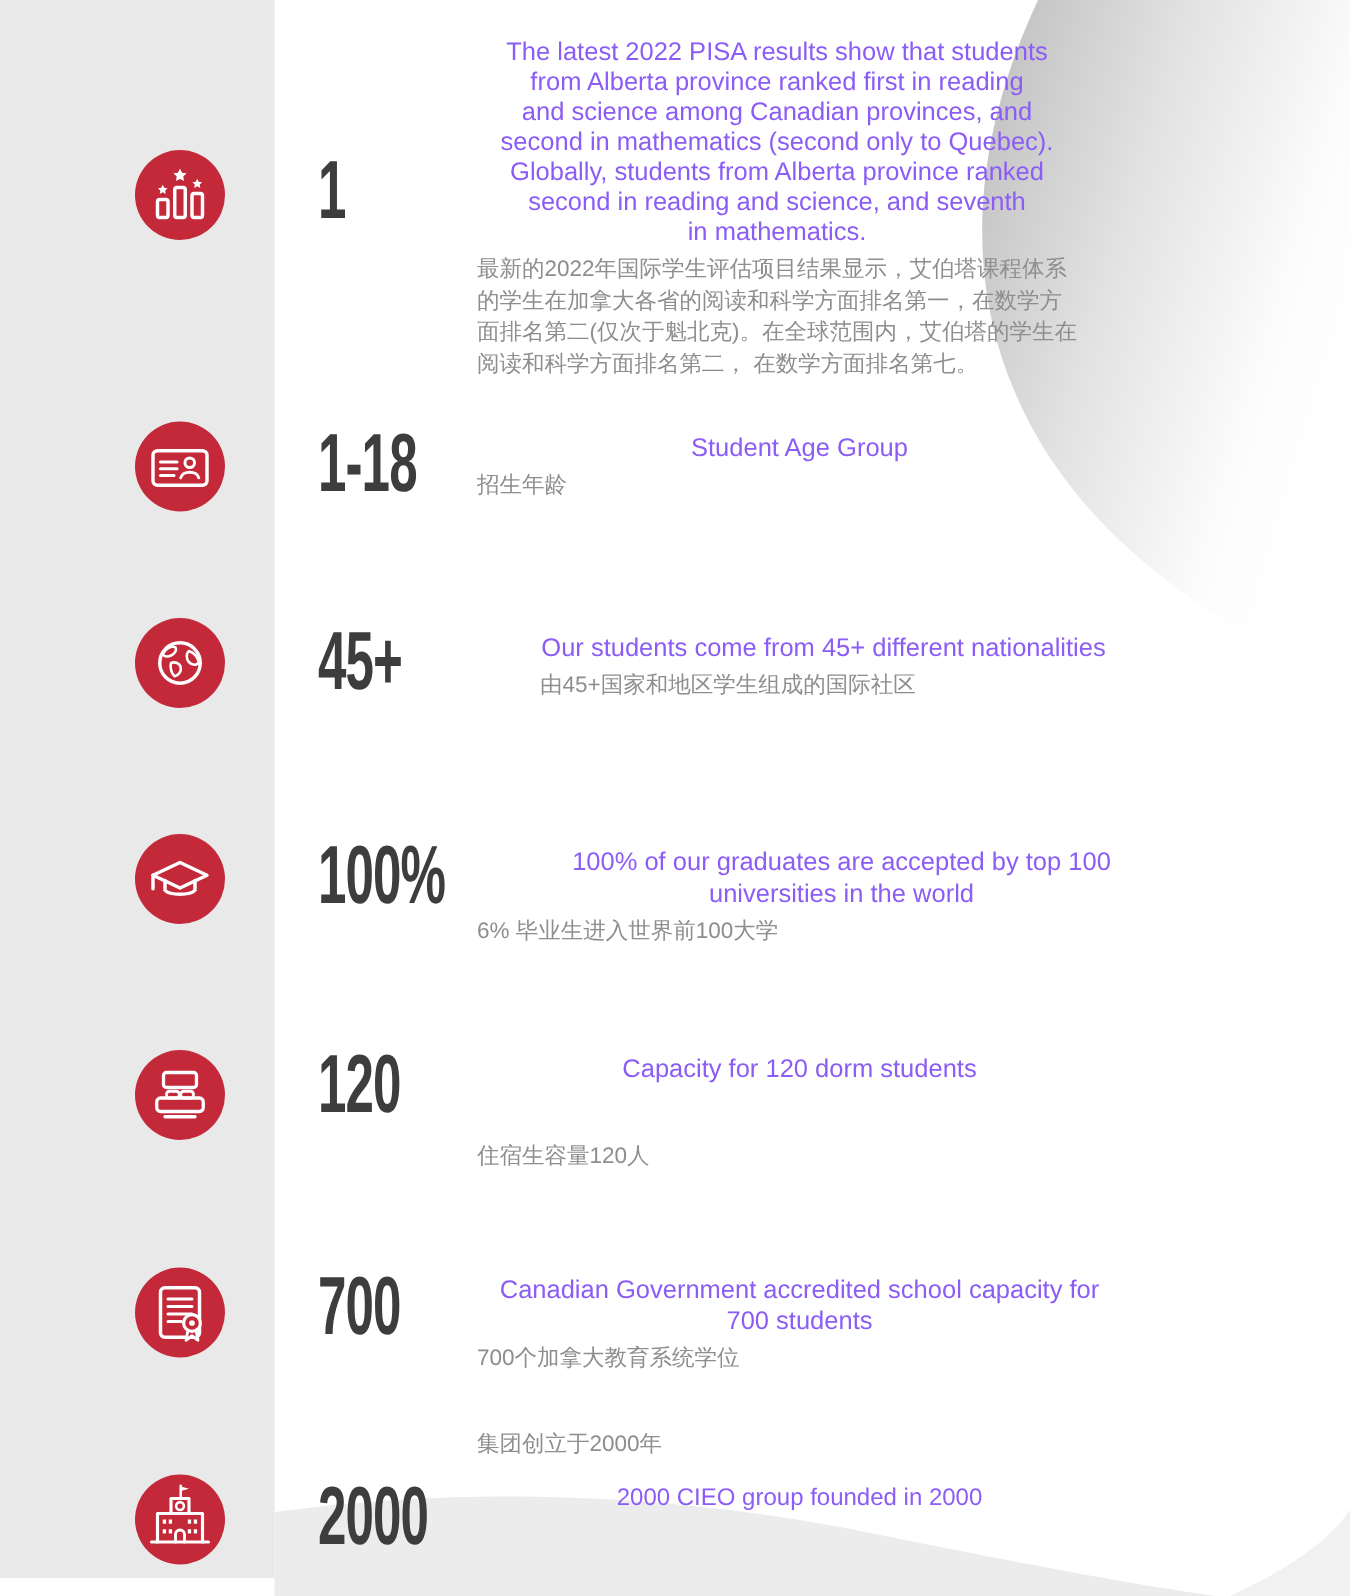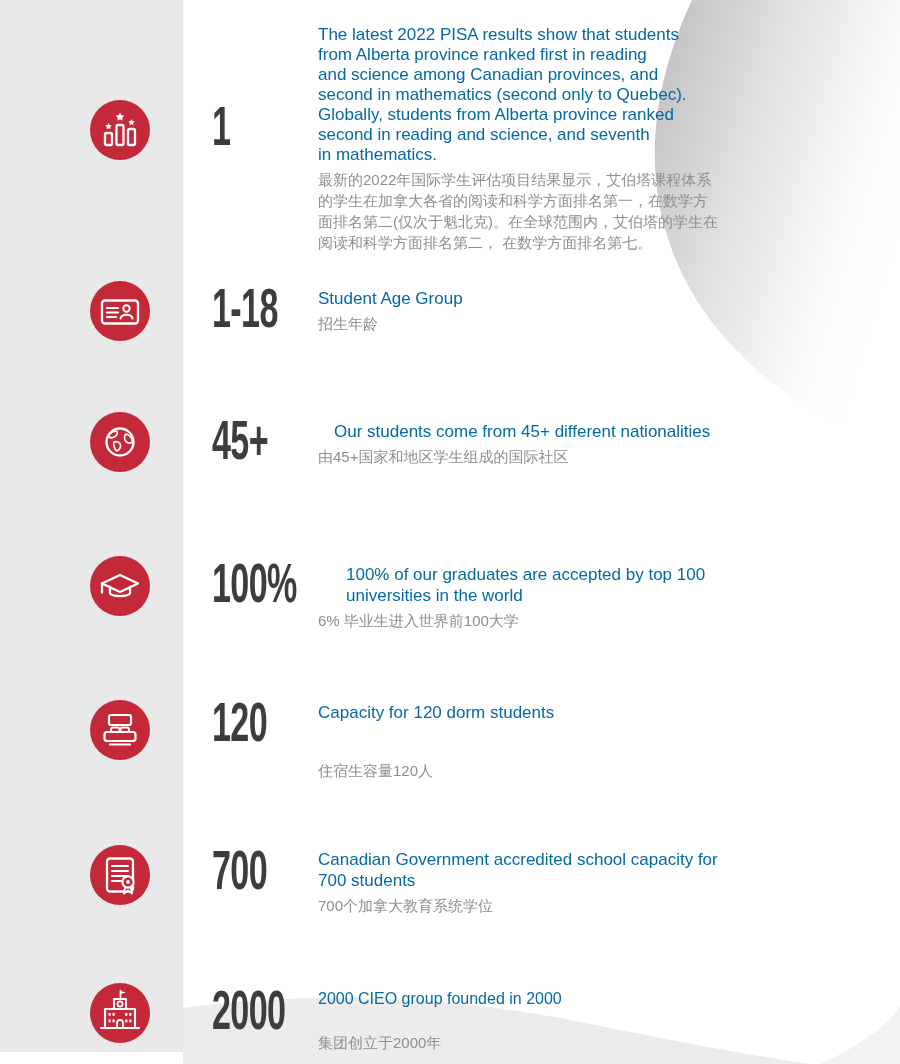--- a/index.html
+++ b/index.html
@@ -19,22 +19,23 @@
   }
   .icon-circle svg{width:60px;height:60px;display:block;}
   .num{
     position:absolute;left:212px;
     font-size:55px;font-weight:700;color:#3d3d3d;line-height:1;
     transform:scaleX(0.62);transform-origin:left top;
     letter-spacing:-1px;white-space:nowrap;
   }
   .t-en{
     position:absolute;left:318px;width:430px;
-    font-size:17px;color:#0369a1;line-height:21px;
+    font-size:17px;color:#8b5cf6;line-height:21px;
     white-space:pre-line;
+    text-align:center;
   }
   .t-en.para{line-height:20px;width:400px;}
   .t-en.bold{font-weight:400;font-size:16px;}
   .t-zh{
     position:absolute;left:318px;width:410px;
     font-size:15px;color:#8e8e8e;line-height:21px;
     white-space:pre-line;
   }
 </style>
 </head>
@@ -104,21 +105,21 @@
   <div class="icon-circle" style="top:412px;">
     <svg viewBox="0 0 60 60" fill="none" stroke="#fff" stroke-width="2.3" stroke-linejoin="round" stroke-linecap="round">
       <circle cx="30" cy="30" r="13.5"></circle>
       <path stroke-width="1.7" d="M18.5,24 C20,20.5 24,18.5 27,19.5 C28,21.5 26.5,24 24,25 C22,26 19.5,26 18.5,24 Z"></path>
       <path stroke-width="1.7" d="M36,22 C39,23 42,26 42.5,29.5 C41,32 38,31.5 36,29.5 C34,27.5 34,23.5 36,22 Z"></path>
       <path stroke-width="1.7" d="M24,30 C26.5,29 30,30 30.5,33 C31,35.5 29,38.5 26.5,38.8 C24.5,37.5 23,32.5 24,30 Z"></path>
     </svg>
   </div>
   <div class="num" style="top:413px;">45+</div>
   <div class="t-en" style="top:421px;margin-left:16px;">Our students come from 45+ different nationalities</div>
-  <div class="t-zh" style="top:446px;">由45+国家和地区学生组成的国际社区</div>
+  <div class="t-zh" style="top:446px;margin-left:42px;">由45+国家和地区学生组成的国际社区</div>
 </div>
 
 <div>
   <div class="icon-circle" style="top:556px;">
     <svg viewBox="0 0 60 60" fill="none" stroke="#fff" stroke-width="2.3" stroke-linejoin="round" stroke-linecap="round">
       <path d="M30,19 L48,27.5 30,36 12,27.5 Z"></path>
       <path d="M20,31 V37.5 C23,41 37,41 40,37.5 V31"></path>
       <path d="M12,27.5 V36.5"></path>
     </svg>
   </div>
@@ -176,14 +177,14 @@
         <rect x="18.5" y="36.5" width="2.2" height="2.8"></rect>
           <rect x="22.5" y="36.5" width="2.2" height="2.8"></rect>
         <rect x="35.2" y="36.5" width="2.2" height="2.8"></rect>
           <rect x="39.2" y="36.5" width="2.2" height="2.8"></rect>
       </g>
       <path d="M27,45 V40 a3,3 0 0 1 6,0 V45" stroke-width="1.9"></path>
     </svg>
   </div>
   <div class="num" style="top:983px;">2000</div>
   <div class="t-en bold" style="top:988px;">2000 CIEO group founded in 2000</div>
-  <div class="t-zh" style="top:1032px;">集团创立于2000年</div>
+  <div class="t-zh" style="top:952px;">集团创立于2000年</div>
 </div>
 
 </body></html>

